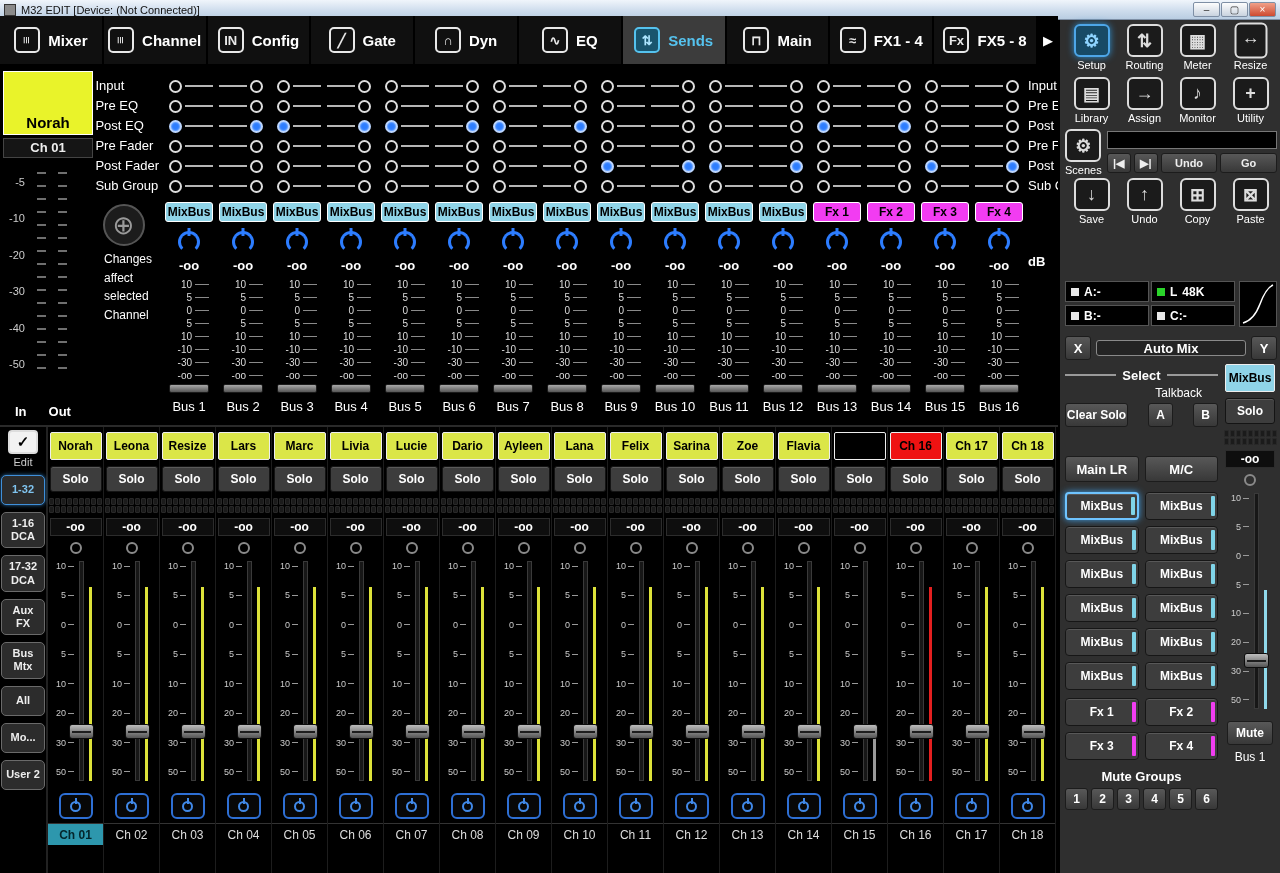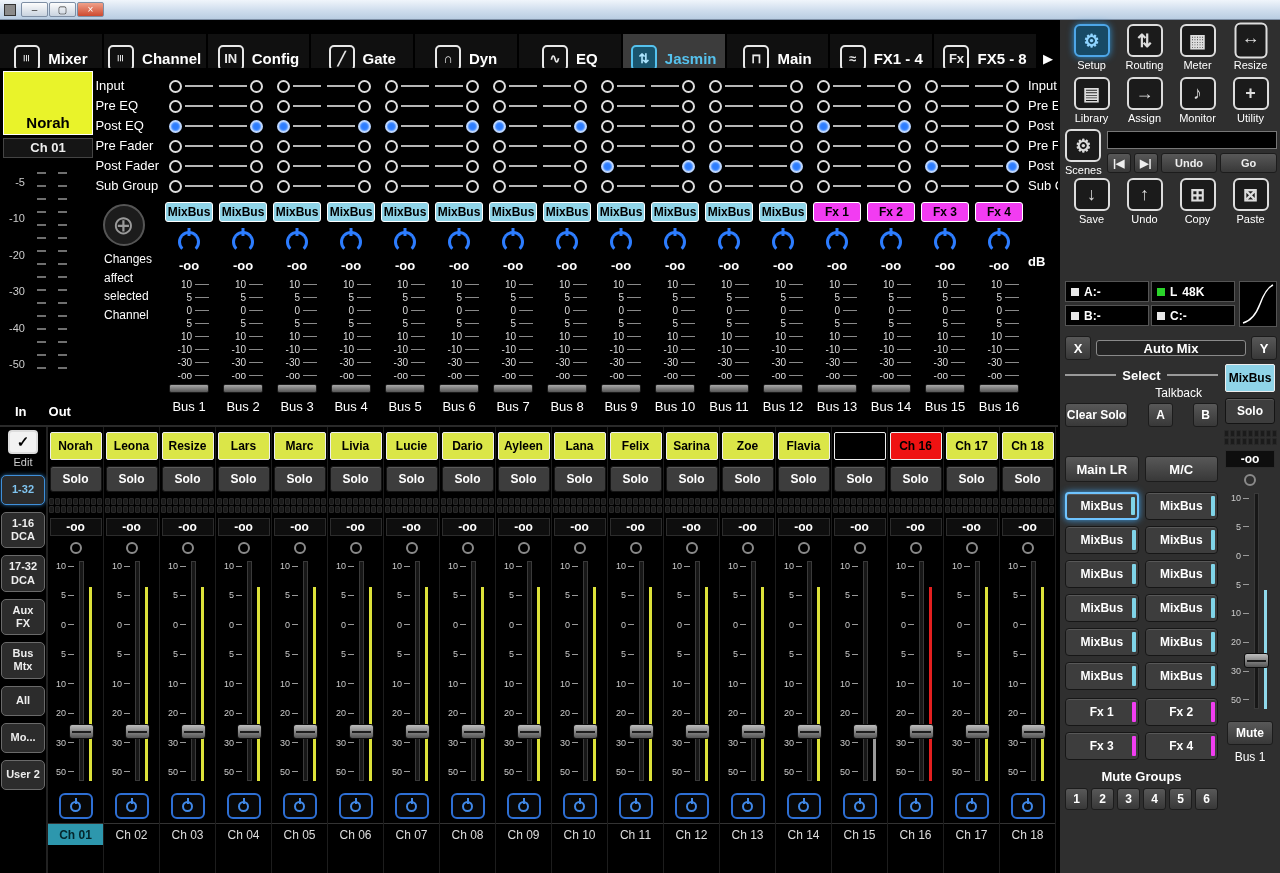--- a/index.html
+++ b/index.html
@@ -8,21 +8,21 @@
 
   
   .titlebar{position:absolute;top:0;left:0;right:0;height:20px;background:linear-gradient(#f0f5fb,#cfdded 55%,#b9cde2);display:flex;align-items:center;padding:0 4px;gap:5px;border-bottom:1px solid #7e8fa5;}
   .app-icon{width:12px;height:12px;background:#8a8a8a;border:1px solid #333;display:inline-block;}
   .title-text{font-size:11px;color:#111;flex:1;white-space:nowrap;}
   .win-btns{display:flex;gap:1px;}
   .win-btn{width:27px;height:15px;display:flex;align-items:center;justify-content:center;font-size:10px;background:linear-gradient(#fdfdfd,#c9d3df);border:1px solid #7e8fa5;border-radius:2px;color:#333;cursor:pointer;}
   .win-btn.close{background:linear-gradient(#f0a089,#ce4a30);color:#fff;}
 
   
-  .toolbar{position:absolute;top:34px;left:0;width:1058px;height:48px;background:#101010;display:flex;}
+  .toolbar{position:absolute;top:16px;left:0;width:1058px;height:48px;background:#101010;display:flex;}
   .tabs{display:flex;flex:1;}
   .tab{flex:1;display:flex;align-items:center;justify-content:center;gap:8px;border-right:2px solid #000;cursor:pointer;}
   .tab-icon{width:26px;height:26px;border:2px solid #e8e8e8;border-radius:5px;display:flex;align-items:center;justify-content:center;color:#e8e8e8;font-size:13px;font-weight:bold;flex:none;}
   .rot{transform:rotate(90deg);}
   .tab-label{color:#fff;font-size:15px;font-weight:bold;white-space:nowrap;}
   .tab.active{background:#3c3c3c;}
   .tab.active .tab-icon{border-color:#55c2ee;color:#aee6ff;background:#19556e;}
   .tab.active .tab-label{color:#55c2ee;}
   .more-btn{width:20px;display:flex;align-items:center;justify-content:center;color:#fff;background:#000;font-size:13px;cursor:pointer;}
 
@@ -154,20 +154,21 @@
   .mute-btn{width:46px;height:24px;margin-top:4px;font-size:12px;}
   .bs-label{color:#fff;font-size:12px;margin-top:5px;}
 </style>
 </head>
 <body>
 
 <div class="app">
 
   <div class="titlebar">
     <span class="app-icon"></span>
+    <span class="title-text">M32 EDIT [Device: (Not Connected)]</span>
     <span class="win-btns">
       <span class="win-btn">–</span>
       <span class="win-btn">▢</span>
       <span class="win-btn close">×</span>
     </span>
   </div>
 
   <div class="toolbar">
     <div class="tabs">
         <div class="tab">
@@ -189,21 +190,21 @@
         <div class="tab">
           <span class="tab-icon">∩</span>
           <span class="tab-label">Dyn</span>
         </div>
         <div class="tab">
           <span class="tab-icon">∿</span>
           <span class="tab-label">EQ</span>
         </div>
         <div class="tab active">
           <span class="tab-icon">⇅</span>
-          <span class="tab-label">Jasmin</span>
+          <span class="tab-label">Sends</span>
         </div>
         <div class="tab">
           <span class="tab-icon">⊓</span>
           <span class="tab-label">Main</span>
         </div>
         <div class="tab">
           <span class="tab-icon">≈</span>
           <span class="tab-label">FX1 - 4</span>
         </div>
         <div class="tab">

